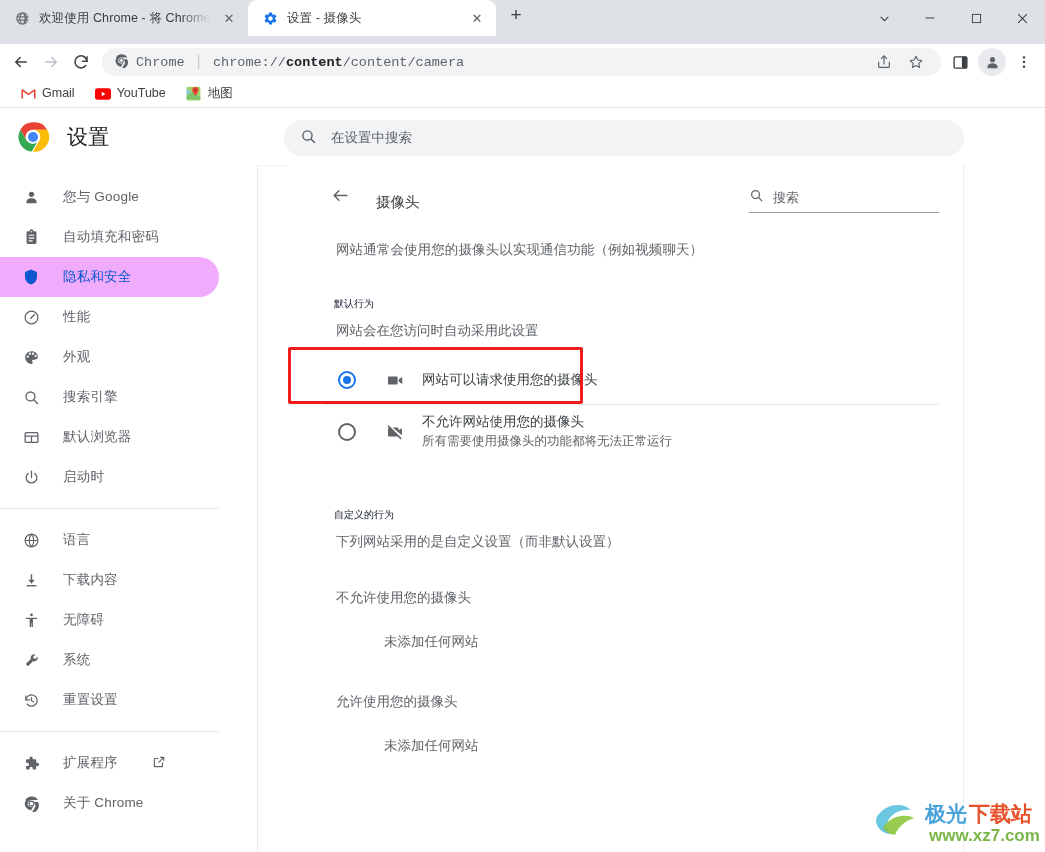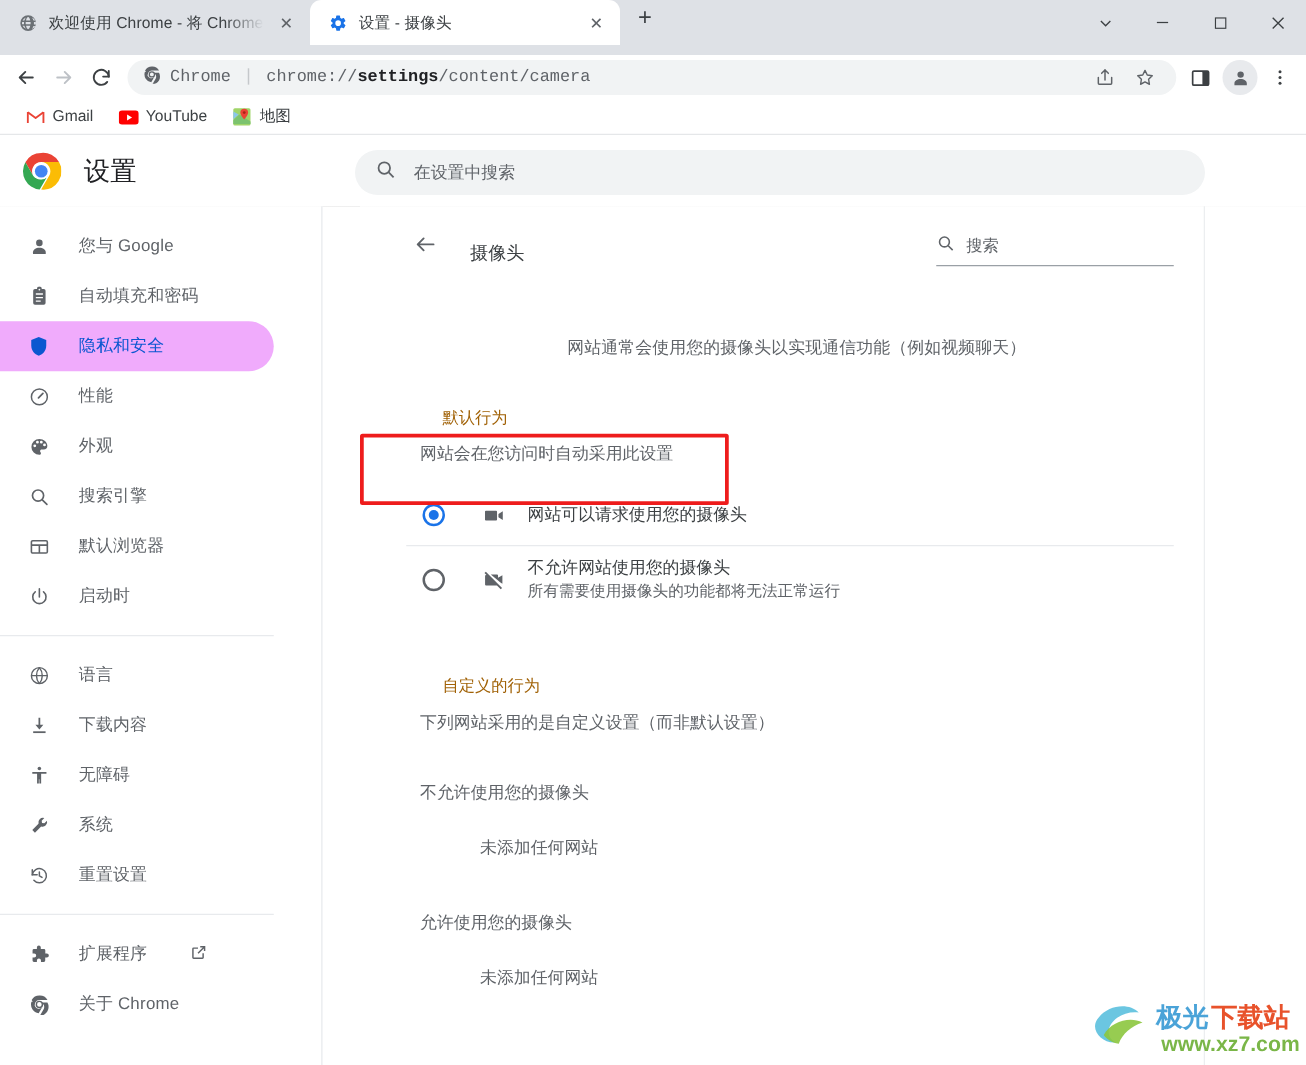--- a/index.html
+++ b/index.html
@@ -171,24 +171,24 @@
   }
   .c-title { margin-left: 24px; font-size: 14.5px; color: #3c4043; margin-top: 14px; }
   .c-search {
     position: absolute; right: 0px; bottom: 12px;
     width: 190px; display: flex; align-items: center; gap: 9px;
     border-bottom: 1px solid #9aa0a6; padding-bottom: 5px;
   }
   .c-search-ph { font-size: 13px; color: #5f6368; }
 
   .c-desc {
-    margin: 44px 0 0 24px; font-size: 13.5px; color: #5f6368; letter-spacing: .1px; text-align: center;
+    margin: 16px 0 0 24px; font-size: 13.5px; color: #5f6368; letter-spacing: .1px;
   }
   .c-section-label {
-    margin: 38px 0 0 42px; font-size: 13px; color: #a16207;
+    margin: 38px 0 0 22px; font-size: 10px; color: #0f172a;
   }
   .c-section-sub {
     margin: 11px 0 0 24px; font-size: 13.5px; color: #5f6368;
   }
 
   .radio-row {
     display: flex; align-items: center; gap: 0;
     margin-left: 13px; padding: 0; position: relative;
   }
   .radio-row.r1 { height: 48px; margin-top: 16px; }
@@ -304,21 +304,21 @@
     <span class="omni-chip">
       <span>
         <svg width="15" height="15" viewBox="0 0 24 24" fill="#5f6368">
           <path d="M12 2a10 10 0 00-8.7 5.06L7.6 14.5A5 5 0 0112 7h9.17A10 10 0 0012 2zM3 9.07A10 10 0 0011.2 22l4.3-7.45A5 5 0 017.1 9.07H3zm18.1.93h-8.6a5 5 0 014.3 7.5l-4.3 7.44h.2a10 10 0 008.4-14.94z"></path>
           <circle cx="12" cy="12" r="3.3" fill="none" stroke="#5f6368" stroke-width="1.6"></circle>
         </svg>
       </span>
       <span>Chrome</span>
     </span>
     <span class="omni-sep">|</span>
-    <span class="omni-url"><span>chrome://</span><b>settings</b><span>/content/camera</span></span>
+    <span class="omni-url"><span>chrome://</span><b>content</b><span>/content/camera</span></span>
     <span class="omni-actions">
       <span class="tb-btn">
         <svg width="16" height="16" viewBox="0 0 24 24" fill="none" stroke="#5f6368" stroke-width="1.8" stroke-linecap="round" stroke-linejoin="round">
             <path d="M4 12v7a1 1 0 001 1h14a1 1 0 001-1v-7"></path>
             <path d="M12 3v12"></path>
             <path d="M8 7l4-4 4 4"></path>
           </svg>
       </span>
       <span class="tb-btn">
         <svg width="16" height="16" viewBox="0 0 24 24" fill="none" stroke="#5f6368" stroke-width="1.7" stroke-linejoin="round">

